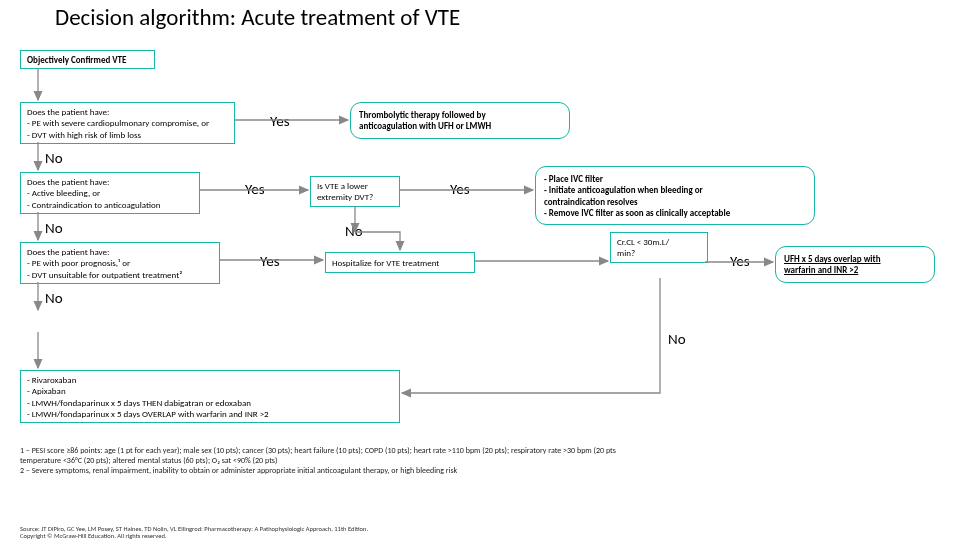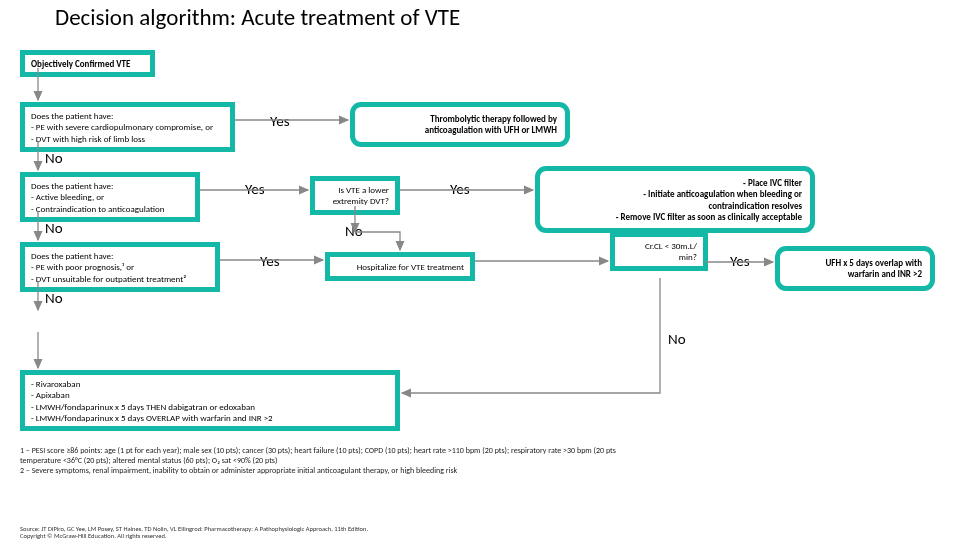--- a/index.html
+++ b/index.html
@@ -1,20 +1,20 @@
 <!DOCTYPE html>
 <html><head>
 <meta charset="utf-8">
 <style>
   html,body{margin:0;padding:0;font-family:"Calibri","Segoe UI",Arial,sans-serif;background:#fff;color:#000;}
   #stage{position:relative;width:960px;height:540px;overflow:hidden;}
   .title{position:absolute;font-size:23px;}
-  .box{position:absolute;border:5px solid #14b8a6;background:#fff;font-size:9px;line-height:1.25;padding:3px 6px;white-space:pre-line;box-sizing:border-box;}
+  .box{position:absolute;border:1px solid #14b8a6;background:#fff;font-size:9px;line-height:1.25;padding:3px 6px;white-space:pre-line;box-sizing:border-box;}
   .box.bold{font-weight:bold;}
-  .box.center{text-align:right;}
+  .box.center{text-align:left;}
   .pill{border-radius:11px;}
   .edge-label{position:absolute;font-size:15px;background:transparent;}
   .footnote{position:absolute;font-size:8px;color:#222;line-height:1.25;white-space:pre-line;}
   .source{position:absolute;font-size:6.5px;color:#333;line-height:1.15;white-space:pre-line;margin-top:28px;}
   svg.arrows{position:absolute;inset:0;width:960px;height:540px;pointer-events:none;}
   svg .ln{stroke:#888;stroke-width:1.3;fill:none;}
 </style>
 </head>
 <body>
 
@@ -45,21 +45,21 @@
 
   <div class="box" style="left:20px;top:242px;width:200px;">Does the patient have:
 - PE with poor prognosis,¹ or
 - DVT unsuitable for outpatient treatment²</div>
 
   <div class="box center" style="left:325px;top:252px;width:150px;padding:4px 6px;">Hospitalize for VTE treatment</div>
 
   <div class="box center" style="left:610px;top:232px;width:98px;">Cr.CL &lt; 30m.L/
 min?</div>
 
-  <div class="box bold center pill" style="left:775px;top:246px;width:160px;padding:6px 8px;">UFH x 5 days overlap with
+  <div class="box bold center pill" style="left:775px;top:246px;width:160px;padding:6px 8px;text-decoration:underline;">UFH x 5 days overlap with
 warfarin and INR &gt;2</div>
 
 
   <div class="box" style="left:20px;top:370px;width:380px;">- Rivaroxaban
 - Apixaban
 - LMWH/fondaparinux x 5 days THEN dabigatran or edoxaban
 - LMWH/fondaparinux x 5 days OVERLAP with warfarin and INR &gt;2</div>
 
   <div class="edge-label" style="left:270px;top:112px;">Yes</div>
   <div class="edge-label" style="left:45px;top:149px;">No</div>

